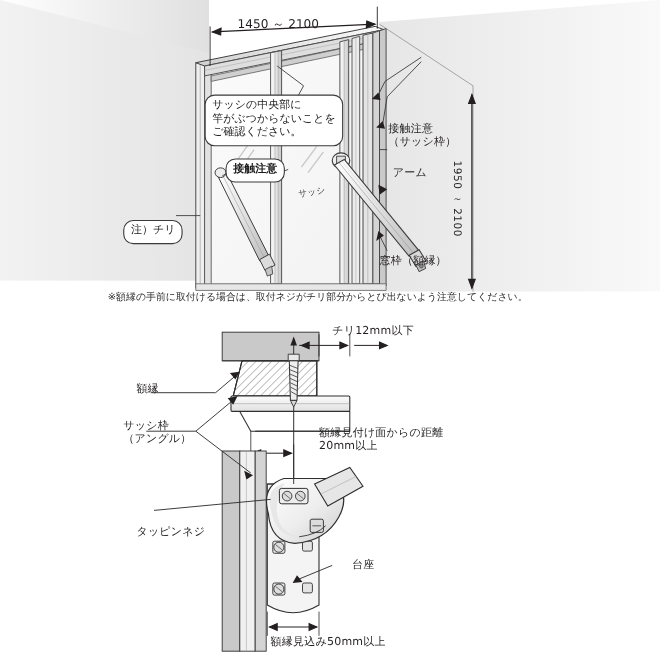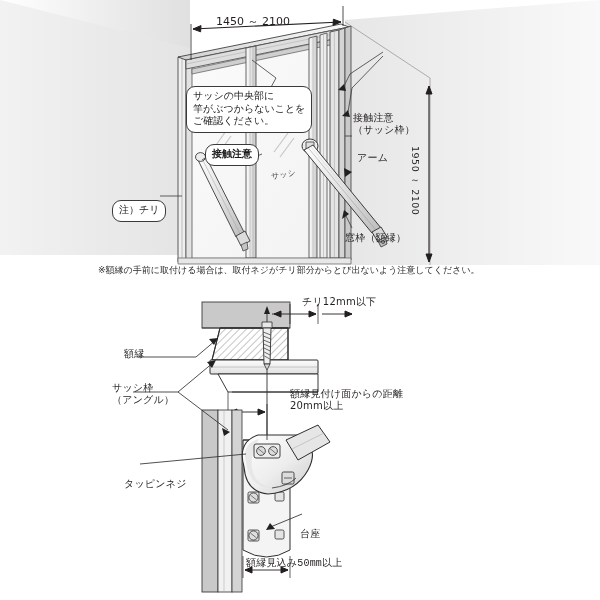--- a/index.html
+++ b/index.html
@@ -384,22 +384,22 @@
     </g>
   </svg>
 
   <div class="lbl jp" style="left:124px;top:348px;">額縁</div>
 
   <div class="lbl jp" style="left:112px;top:382px;">サッシ枠
 （アングル）</div>
 
   <div class="lbl jp" style="left:124px;top:478px;">タッピンネジ</div>
 
-  <div class="lbl jp" style="left:300px;top:508px;margin-top:20px;">台座</div>
+  <div class="lbl jp" style="left:320px;top:508px;">台座</div>
 
   <div class="lbl jp" style="left:302px;top:296px;">チリ12mm以下</div>
 
   <div class="lbl jp" style="left:290px;top:388px;">額縁見付け面からの距離
 20mm以上</div>
 
-  <div class="lbl jp" style="left:246px;top:558px;font-family:Liberation Mono, monospace;">額縁見込み50mm以上</div>
+  <div class="lbl jp" style="left:246px;top:578px;">額縁見込み50mm以上</div>
 
 </div>
 
 </body></html>

